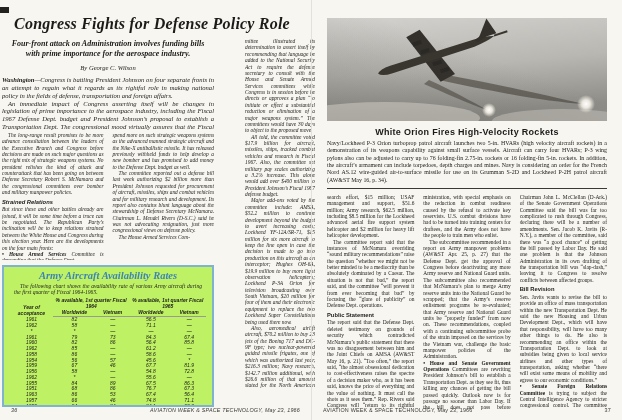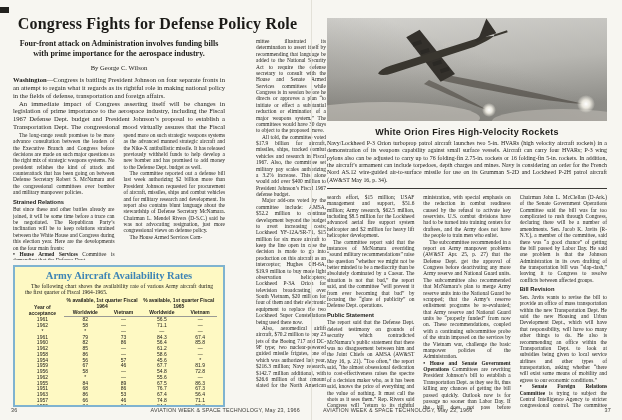--- a/index.html
+++ b/index.html
@@ -4,21 +4,21 @@
 <style>
   html,body{margin:0;padding:0;}
   body{
     width:622px;height:420px;overflow:hidden;position:relative;
     background:#f7f6f1;color:#1c1b18;
     font-family:"Liberation Serif", serif;
     -webkit-font-smoothing:antialiased;
   }
   .spread{display:flex;width:622px;height:420px;}
   .page{width:311px;height:420px;position:relative;box-sizing:border-box;}
-  .page.left{padding:0 9px 0 13px;}
+  .page.left{padding:0 9px 0 2px;font-style:italic;}
   .page.right{padding:0 15px;border-left:1px solid #e3e1d8;}
   .scan-mark{position:absolute;left:0;top:7px;width:9px;height:6px;background:#23221f;}
 
   
   .headline{font-size:16px;font-weight:bold;text-align:center;margin:15px 0 0;letter-spacing:.2px;white-space:nowrap;}
   .main-row{display:flex;margin-top:3px;gap:22px;}
   .left-zone{width:212px;flex:none;}
   .colnarrow{width:70px;flex:none;margin-left:9px;margin-top:2px;height:352px;overflow:hidden;
     font-size:5.4px;line-height:1.18;text-align:justify;}
   .subhead{font-size:8px;font-weight:bold;text-align:center;width:206px;margin:3px auto 0;line-height:1.3;}
@@ -26,21 +26,21 @@
   .intro{font-size:6.6px;line-height:1.2;text-align:justify;margin-top:5px;height:54px;overflow:hidden;}
   .cols2{display:flex;gap:9px;margin-top:2px;height:128px;overflow:hidden;
     font-size:5.4px;line-height:1.18;text-align:justify;}
   .cols2 .c{flex:1;min-width:0;}
   p{margin:0;text-indent:6px;}
   p.ni{text-indent:0;}
   .blead{font-weight:bold;}
   .minihead{font-family:"Liberation Sans",sans-serif;font-weight:bold;font-size:5.8px;margin:3px 0 1px;text-indent:0;}
 
   
-  .tablebox{border:2px solid #7fb3d0;background:#fef9c3;margin-top:5px;height:142px;
+  .tablebox{border:2px solid #7fb3d0;background:#bef264;margin-top:5px;height:142px;
     padding:2px 6px;box-sizing:border-box;overflow:hidden;}
   .tb-title{color:#3d84b5;font-size:10.5px;font-weight:bold;text-align:center;margin:1px 0 2px;}
   .tb-caption{font-size:5.6px;line-height:1.2;text-align:justify;margin:0 4px 2px;text-indent:6px;}
   table.avail{width:100%;border-collapse:collapse;font-family:"Liberation Sans",sans-serif;
     font-size:5px;line-height:1.15;}
   table.avail th{font-weight:bold;text-align:center;padding:0 1px;vertical-align:bottom;}
   table.avail thead tr.subhdr th{border-bottom:1px solid #9a9a94;padding-bottom:1px;}
   table.avail td{text-align:center;padding:0 1px;}
 
   

